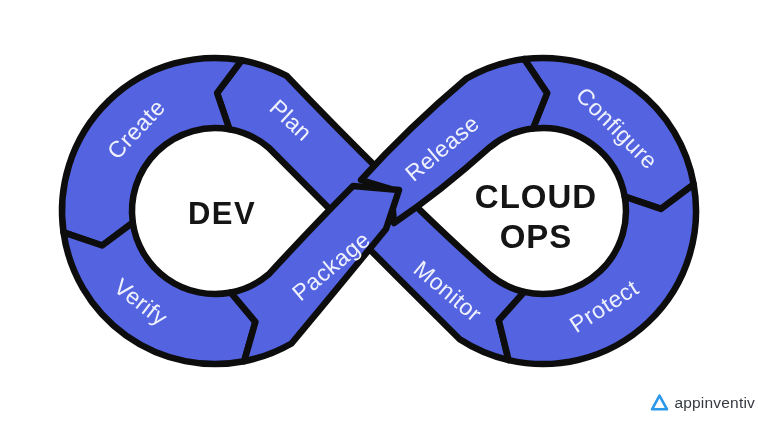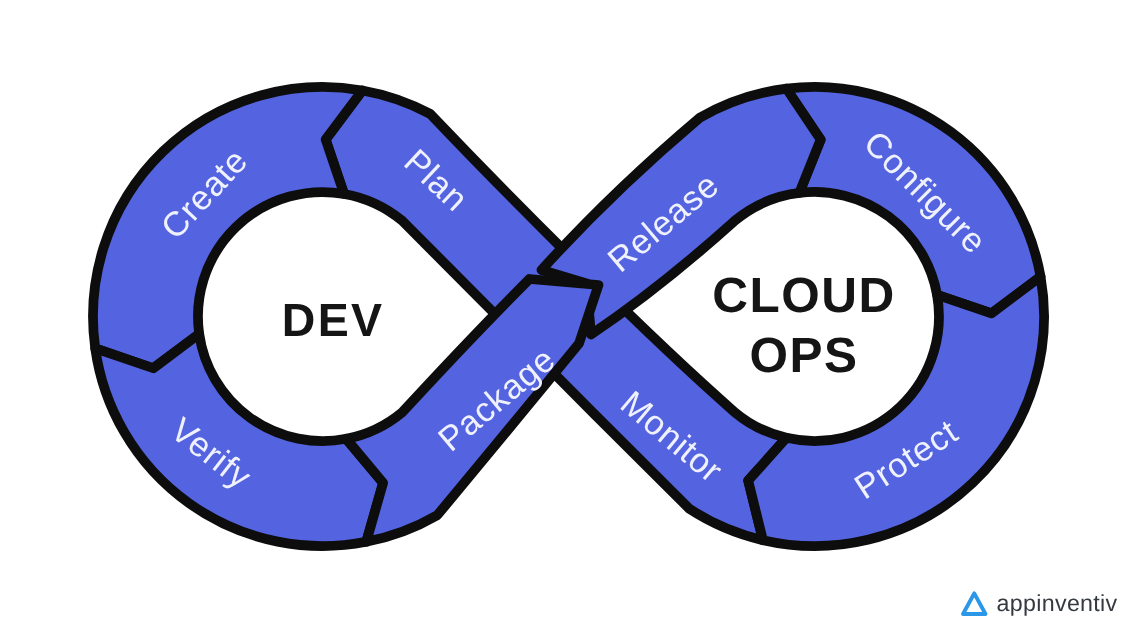--- a/index.html
+++ b/index.html
@@ -26,21 +26,21 @@
   }
   .core-label{
     font-family:"Liberation Sans", sans-serif;
     font-weight:700;
     fill:#151515;
     text-anchor:middle;
   }
   .core-dev{font-size:31px;letter-spacing:1.5px;}
   .core-ops{font-size:33px;letter-spacing:1px;}
   .brand{
-    position:absolute;right:13px;bottom:14px;
+    position:absolute;right:3px;bottom:14px;
     display:flex;align-items:center;gap:5px;
   }
   .brand-text{
     font-size:15.5px;font-weight:500;color:#353A41;letter-spacing:0.2px;
   }
 </style>
 </head>
 <body>
 
 <div class="stage">

